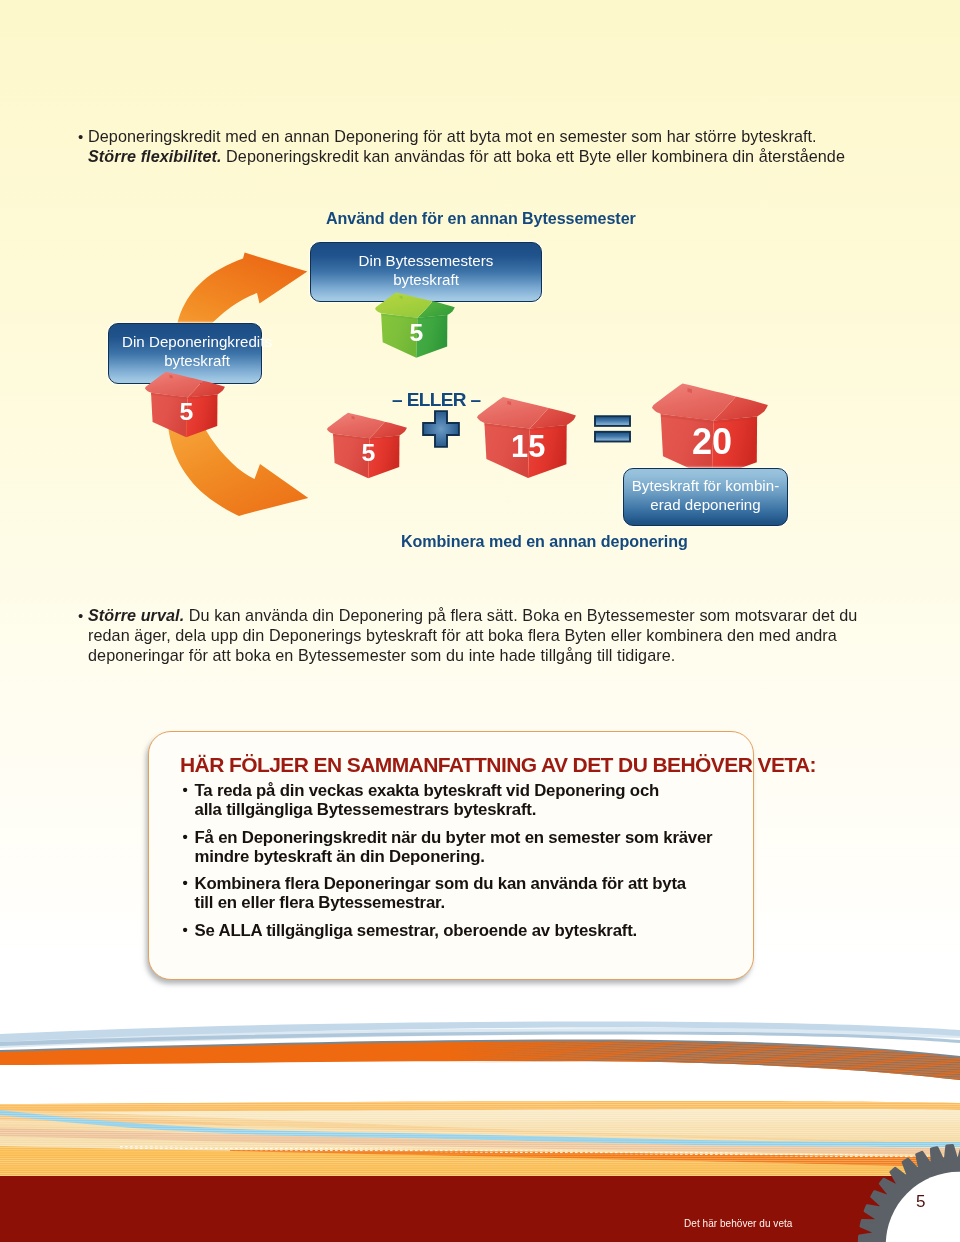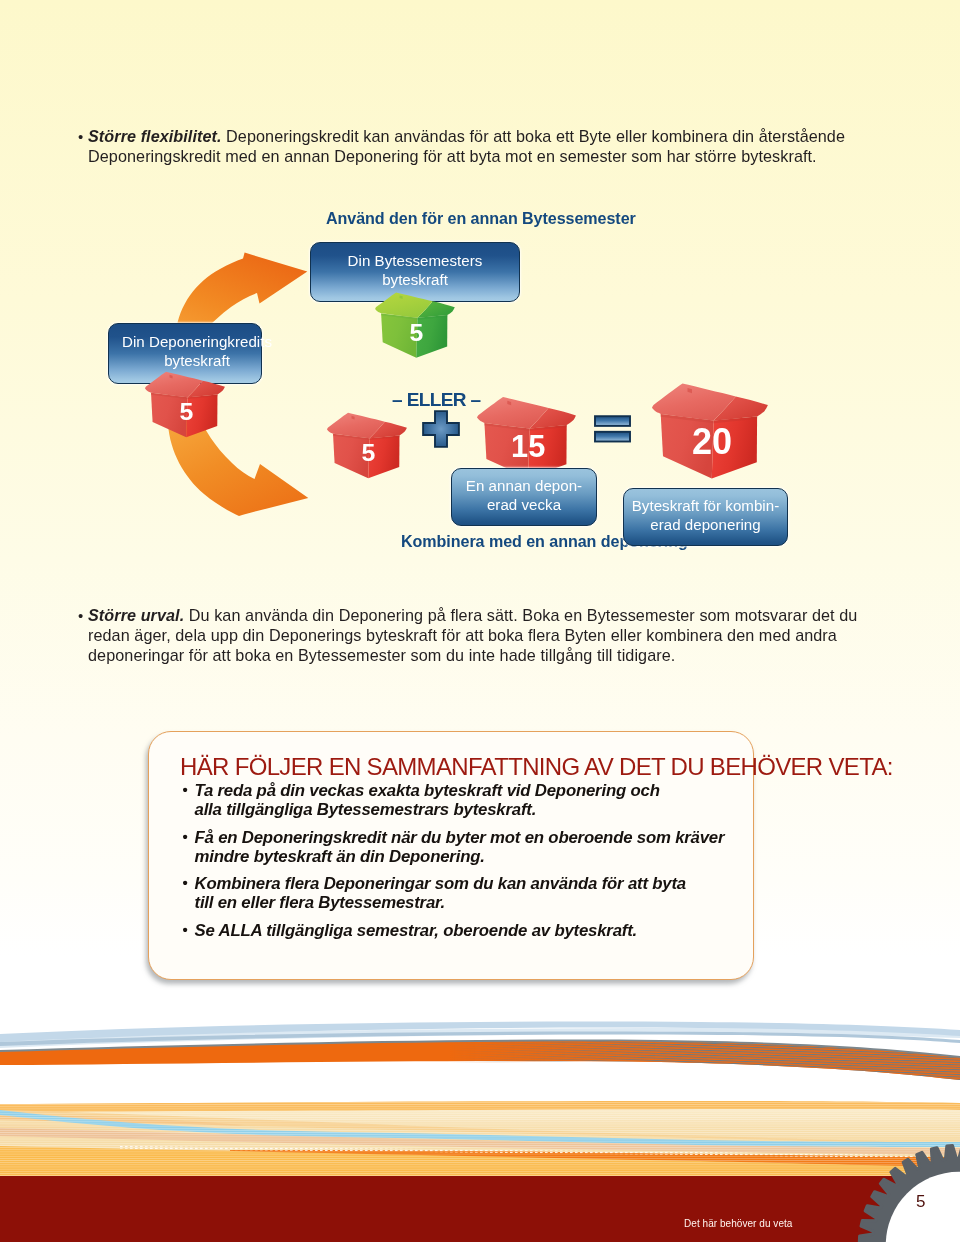--- a/index.html
+++ b/index.html
@@ -26,24 +26,24 @@
   .bbox.down{background:linear-gradient(to bottom,#1C4D85 0%,#20528B 22%,#3C73A8 50%,#7CAAD2 78%,#9EC6E2 94%,#A6CCE5 100%);}
   .bbox.up{background:linear-gradient(to bottom,#9AC3DD 0%,#93BEDA 12%,#6A9CC2 44%,#3A72A4 74%,#215588 94%,#1D5083 100%);}
 
   
   .eller{position:absolute;color:#14497F;font-weight:bold;font-size:19px;letter-spacing:-0.032em;white-space:nowrap;}
 
   
   #summary{position:absolute;left:148px;top:731px;width:604px;height:247px;
            border:1.7px solid #E5A15C;border-radius:23px;
            background:#FFFDF8;box-shadow:-2px 4px 5px rgba(120,125,130,0.55);z-index:5;}
-  #sumtitle{position:absolute;color:#9D1A10;font-weight:normal;font-size:24px;letter-spacing:-0.028em;white-space:nowrap;z-index:9;}
+  #sumtitle{position:absolute;color:#9D1A10;font-weight:bold;font-size:21px;letter-spacing:-0.028em;white-space:nowrap;z-index:9;}
   .sitem{position:absolute;color:#17120F;font-weight:bold;font-size:16.8px;line-height:19.3px;letter-spacing:-0.012em;z-index:9;}
   .sitem .sb{position:absolute;left:0;top:-1px;font-size:15px;}
-  .sitem .st{display:block;padding-left:12px;font-style:italic;}
+  .sitem .st{display:block;padding-left:12px;}
 
   
   .house{position:absolute;z-index:7;overflow:visible;}
   .hnum{fill:#FFFFFF;font-family:"Liberation Sans",sans-serif;font-size:36px;font-weight:bold;text-anchor:middle;}
 
   
   #waves{position:absolute;left:0;top:958px;width:960px;height:284px;z-index:2;}
   #footbar{position:absolute;left:0;top:1176px;width:960px;height:66px;background:#8D1007;z-index:3;}
   #foottext{position:absolute;left:684px;top:1197.5px;color:#FFF4EF;font-size:10px;z-index:8;white-space:nowrap;letter-spacing:0.005em;margin-top:20px;}
   #gear{position:absolute;left:853px;top:1139px;width:212px;height:212px;z-index:7;}
@@ -110,22 +110,22 @@
     <path d="M8.7,31.1 L61.6,37.6 L61.6,40.2 L8.7,33.7 Z" fill="#63B23B" opacity="0.35"></path>
     <path d="M61.6,37.6 L105.1,33.4 L105.1,35.8 L61.6,40.2 Z" fill="#2E9738" opacity="0.3"></path>
   </g>
 </defs>
   </svg>
 
 <div id="page">
 
   <div class="para" style="left:78px;top:127px;width:830px;">
     <span class="bull">•</span>
+    <span class="txt">Deponeringskredit med en annan Deponering för att byta mot en semester som har större byteskraft.</span>
     <span class="txt"><b>Större flexibilitet.</b><span> Deponeringskredit kan användas för att boka ett Byte eller kombinera din återstående</span></span>
-    <span class="txt">Deponeringskredit med en annan Deponering för att byta mot en semester som har större byteskraft.</span>
   </div>
 
   <div class="dhead" style="left:278px;top:209px;">Använd den för en annan Bytessemester</div>
   <div class="dhead" style="left:353px;top:532px;">Kombinera med en annan deponering</div>
   <div class="eller" style="left:392px;top:363px;margin-top:26px;">– ELLER –</div>
 
   <svg id="arrows" style="position:absolute;left:0;top:0;width:960px;height:620px;z-index:1;" viewBox="0 0 960 620">
     <defs>
       <linearGradient id="arrUp" x1="0" y1="1" x2="0.6" y2="0">
         <stop offset="0" stop-color="#F7A43A"></stop>
@@ -182,50 +182,47 @@
       <linearGradient id="opl" x1="0" y1="0" x2="0" y2="1">
         <stop offset="0" stop-color="#1D4D7E"></stop>
           <stop offset="0.45" stop-color="#3E76A9"></stop>
           <stop offset="1" stop-color="#9EC2DF"></stop>
       </linearGradient>
     </defs>
     <rect x="1" y="1.2" width="35" height="9.7" fill="url(#opl)" stroke="#10304E" stroke-width="1.9"></rect>
     <rect x="1" y="16.8" width="35" height="9.7" fill="url(#opl)" stroke="#10304E" stroke-width="1.9"></rect>
   </svg>
 
-  <div class="bbox down" style="left:310px;top:242px;width:210px;height:60px;">
+  <div class="bbox down" style="left:310px;top:242px;width:232px;height:60px;">
     <span><span>Din Bytessemesters</span><br><span>byteskraft</span></span>
   </div>
   <div class="bbox down" style="left:108px;top:323px;width:154px;height:61px;padding-left:24px;">
     <span><span>Din Deponeringkredits</span><br><span>byteskraft</span></span>
   </div>
-  <div class="bbox up" style="left:451px;top:468px;width:146px;height:58px;">
-    <span><span>En annan depon-</span><br><span>erad vecka</span></span>
-  </div>
-  <div class="bbox up" style="left:623px;top:488px;width:165px;height:58px;">
+  <div class="bbox up" style="left:623px;top:468px;width:165px;height:58px;">
     <span><span>Byteskraft för kombin-</span><br><span>erad deponering</span></span>
   </div>
 
   <div class="para" style="left:78px;top:606px;width:830px;">
     <span class="bull">•</span>
     <span class="txt"><b>Större urval.</b><span> Du kan använda din Deponering på flera sätt. Boka en Bytessemester som motsvarar det du</span></span>
     <span class="txt">redan äger, dela upp din Deponerings byteskraft för att boka flera Byten eller kombinera den med andra</span>
     <span class="txt">deponeringar för att boka en Bytessemester som du inte hade tillgång till tidigare.</span>
   </div>
 
   <div id="summary"></div>
   <div id="sumtitle" style="left:180px;top:753px;">HÄR FÖLJER EN SAMMANFATTNING AV DET DU BEHÖVER VETA:</div>
   <div class="sitem" style="left:182.5px;top:781px;width:560px;">
     <span class="sb">•</span>
     <span class="st">Ta reda på din veckas exakta byteskraft vid Deponering och</span>
     <span class="st">alla tillgängliga Bytessemestrars byteskraft.</span>
   </div>
   <div class="sitem" style="left:182.5px;top:827.5px;width:560px;">
     <span class="sb">•</span>
-    <span class="st">Få en Deponeringskredit när du byter mot en oberoende som kräver</span>
+    <span class="st">Få en Deponeringskredit när du byter mot en semester som kräver</span>
     <span class="st">mindre byteskraft än din Deponering.</span>
   </div>
   <div class="sitem" style="left:182.5px;top:874px;width:560px;">
     <span class="sb">•</span>
     <span class="st">Kombinera flera Deponeringar som du kan använda för att byta</span>
     <span class="st">till en eller flera Bytessemestrar.</span>
   </div>
   <div class="sitem" style="left:182.5px;top:920.5px;width:560px;">
     <span class="sb">•</span>
     <span class="st">Se ALLA tillgängliga semestrar, oberoende av byteskraft.</span>

